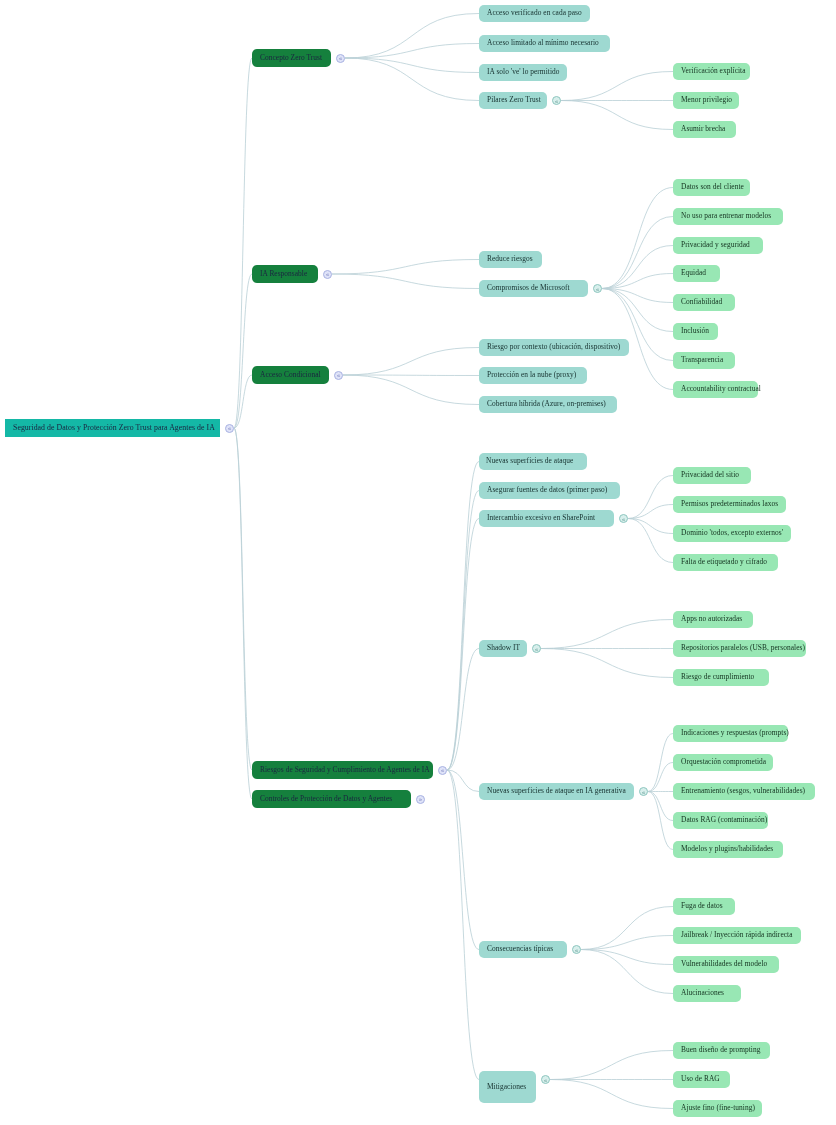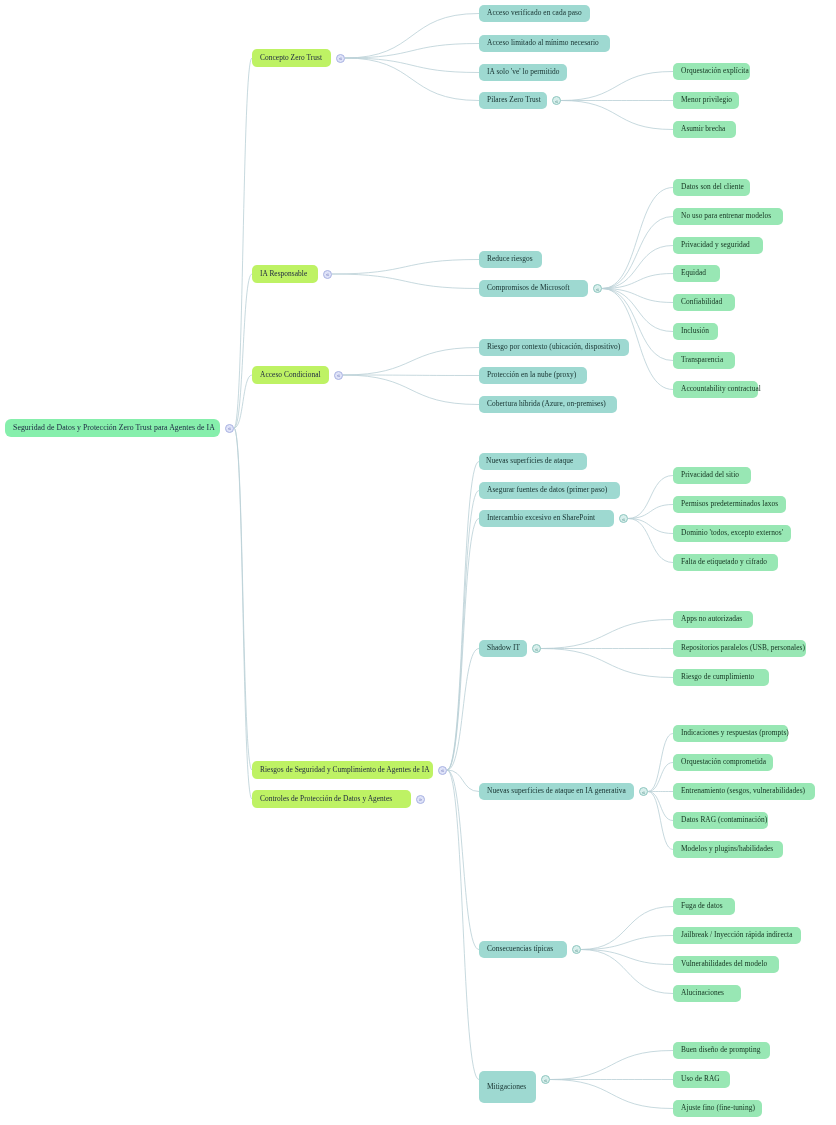--- a/index.html
+++ b/index.html
@@ -16,26 +16,26 @@
     display:flex; align-items:center;
     border-radius:5px;
     font-size:7.4px;
     line-height:1.1;
     color:#1d2b36;
     padding:0 8px;
     white-space:nowrap;
     letter-spacing:.05px;
   }
   .node.root{
-    background:#86efac;
+    background:#14b8a6;
     color:#1b2440;
     font-size:7.8px;
-    border-radius:6px;
-  }
-  .node.lvl1{ background:#bef264; color:#1b2440; }
+    border-radius:0;
+  }
+  .node.lvl1{ background:#15803d; color:#1b2440; }
   .node.lvl2{ background:#9ed9d1; color:#15302e; }
   .node.lvl3{ background:#98e7b4; color:#13321f; }
   .toggle{
     position:absolute;
     width:9px;height:9px;
     border-radius:50%;
     box-sizing:border-box;
     display:flex;align-items:center;justify-content:center;
     font-size:6px;
     line-height:1;
@@ -211,21 +211,21 @@
       <div class="toggle teal" style="left: 572px; top: 945px;">
         <span>«</span>
       </div>
       <div class="node lvl2" style="left: 479px; top: 1071px; width: 57px; height: 32px;">
         <span>Mitigaciones</span>
       </div>
       <div class="toggle teal" style="left: 541px; top: 1075px;">
         <span>«</span>
       </div>
       <div class="node lvl3" style="left: 673px; top: 63px; width: 77px; height: 17px;">
-        <span>Orquestación explícita</span>
+        <span>Verificación explícita</span>
       </div>
       <div class="node lvl3" style="left: 673px; top: 92px; width: 66px; height: 17px;">
         <span>Menor privilegio</span>
       </div>
       <div class="node lvl3" style="left: 673px; top: 121px; width: 63px; height: 17px;">
         <span>Asumir brecha</span>
       </div>
       <div class="node lvl3" style="left: 673px; top: 179px; width: 77px; height: 17px;">
         <span>Datos son del cliente</span>
       </div>

